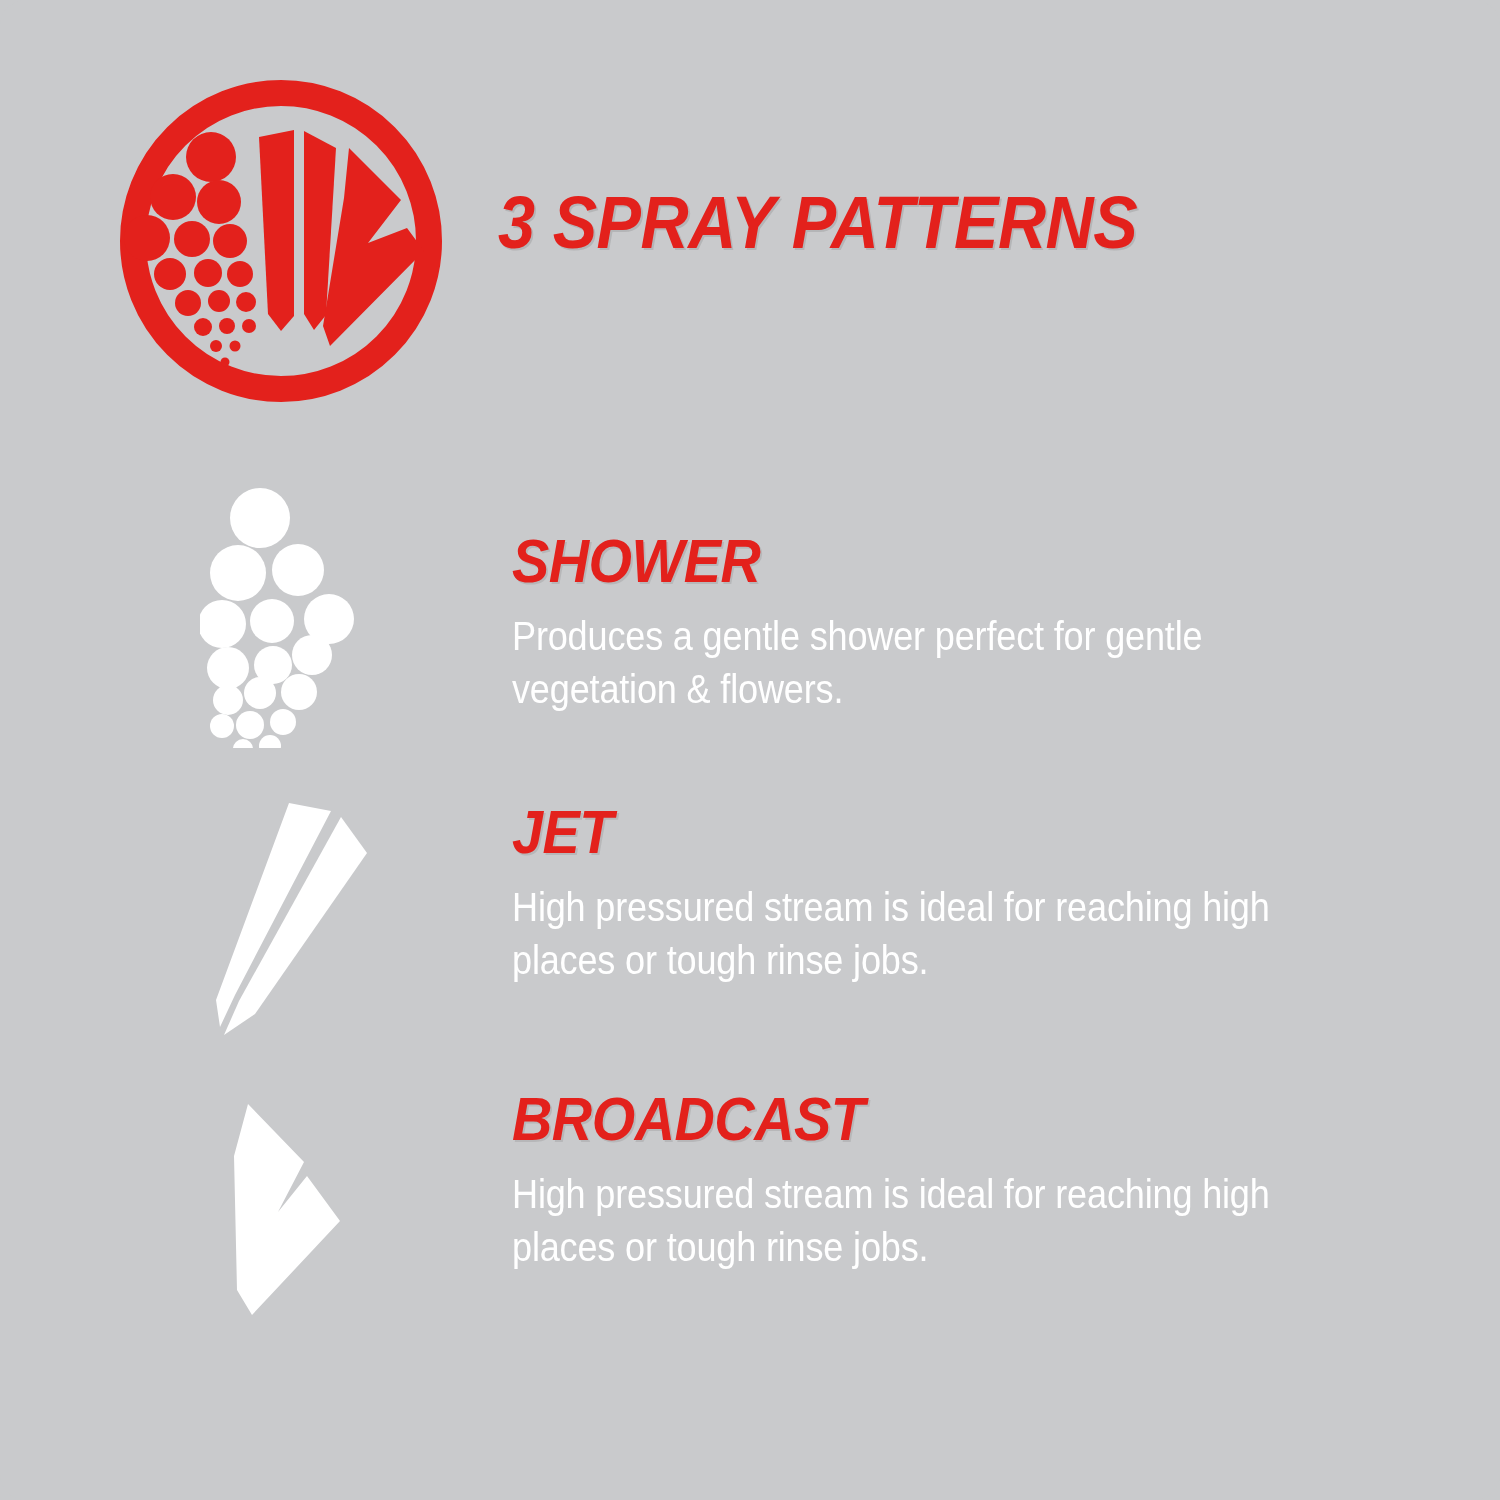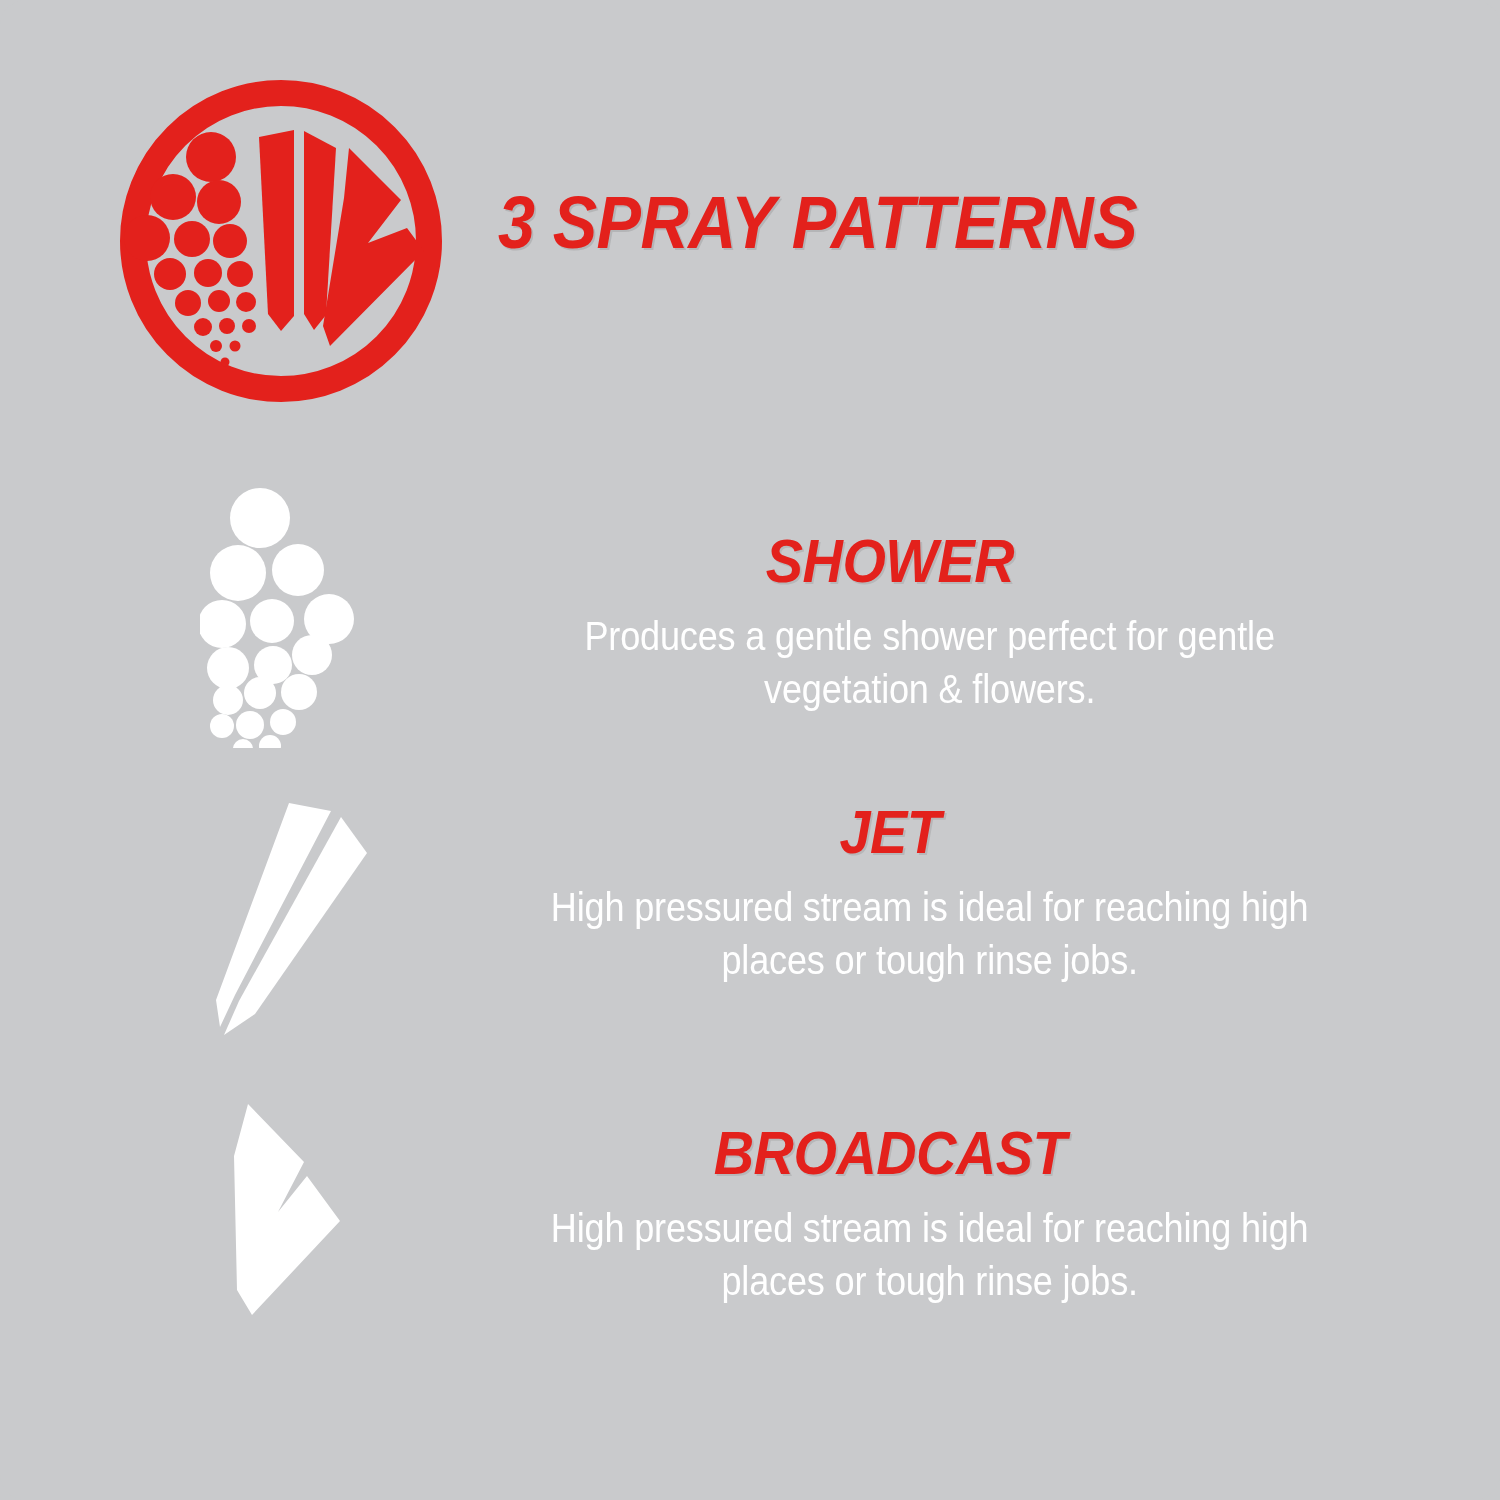--- a/index.html
+++ b/index.html
@@ -53,21 +53,20 @@
     left: 195px;
     top: 0;
     width: 190px;
     height: 250px;
   }
   .feature-text {
     position: absolute;
     left: 512px;
     top: 0;
     width: 840px;
-    text-align: center;
   }
   .feature-heading {
     font-size: 62px;
     line-height: 1;
     font-weight: 700;
     font-style: italic;
     color: #e3211c;
     letter-spacing: -0.5px;
     transform: scaleX(0.90);
     transform-origin: left center;
@@ -91,21 +90,21 @@
   #row-shower    { top: 480px; }
   #row-jet       { top: 785px; }
   #row-broadcast { top: 1080px; }
 
   #row-shower .feature-icon    { left: 200px; top: 8px;  width: 170px; height: 260px; }
   #row-jet .feature-icon       { left: 195px; top: 10px; width: 195px; height: 245px; }
   #row-broadcast .feature-icon { left: 200px; top: 10px; width: 180px; height: 230px; }
 
   #row-shower .feature-text    { top: 50px; }
   #row-jet .feature-text       { top: 16px; }
-  #row-broadcast .feature-text { top: 42px; }
+  #row-broadcast .feature-text { top: 8px; }
 </style>
 </head>
 <body>
 
 <div id="page">
 
   <div class="hero-badge">
     <svg viewBox="0 0 326 326" width="326" height="326" aria-hidden="true">
 
       <circle cx="163" cy="163" r="148" fill="none" stroke="#e3211c" stroke-width="26"></circle>

